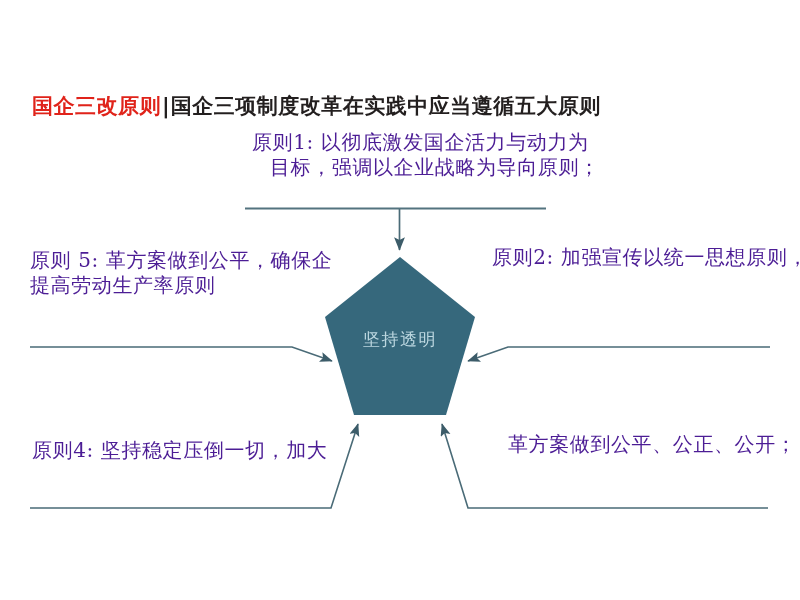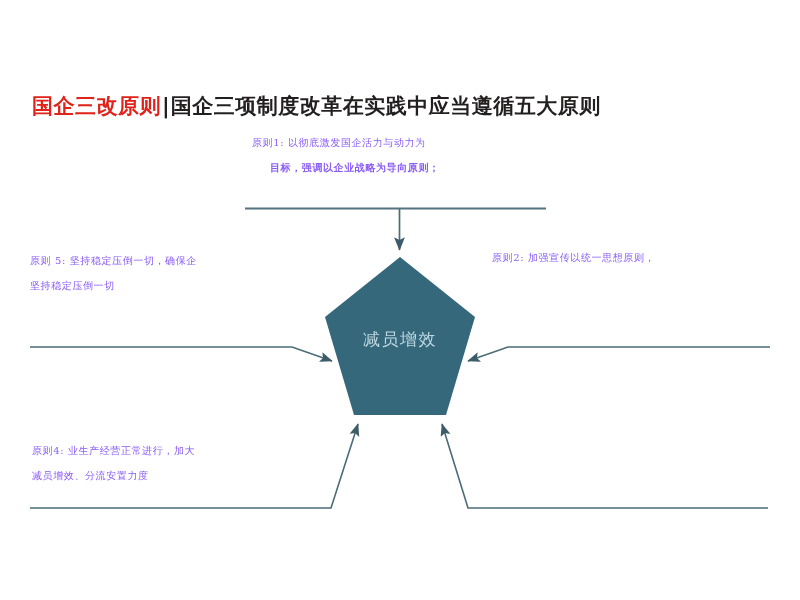--- a/index.html
+++ b/index.html
@@ -74,34 +74,34 @@
     font-size: 17px;
     color: #bcd7e0;
     letter-spacing: 1.5px;
     pointer-events: none;
   }
 
   
   .principle {
     position: absolute;
     font-family: "DejaVu Serif", serif;
-    font-size: 10px;
+    font-size: 20px;
     line-height: 25px;
-    color: #8b5cf6;
+    color: #4c1d95;
     letter-spacing: 0.6px;
   }
   .principle .ln { display: block; white-space: nowrap; }
 
   #principle-1 { left: 252px; top: 130px; }
   #principle-2 { left: 492px; top: 245px; }
   #principle-3 { left: 508px; top: 432px; }
   #principle-4 { left: 32px;  top: 438px; }
   #principle-5 { left: 30px;  top: 248px; }
 
-  #principle-1 .ln:nth-child(2) { padding-left: 18px; font-weight: bold; }
+  #principle-1 .ln:nth-child(2) { padding-left: 18px; }
 </style>
 </head>
 <body>
 
 <div id="canvas">
 
   <div class="title-bar">
     <span class="title-accent">国企三改原则</span>
     <span class="title-sep">|</span>
     <span class="title-main">国企三项制度改革在实践中应当遵循五大原则</span>
@@ -121,37 +121,37 @@
 
     <polyline points="770,347 508,347 468,361" fill="none" stroke="#4a6b77" stroke-width="1.6" marker-end="url(#arrowhead)"></polyline>
 
     <polyline points="30,508 331,508 358,424" fill="none" stroke="#4a6b77" stroke-width="1.6" marker-end="url(#arrowhead)"></polyline>
 
     <polyline points="768,508 468,508 442,424" fill="none" stroke="#4a6b77" stroke-width="1.6" marker-end="url(#arrowhead)"></polyline>
 
     <polygon points="400,257 475,317 446,415 354,415 325,317" fill="#36687c"></polygon>
   </svg>
 
-  <div class="pentagon-label">减员增效</div>
+  <div class="pentagon-label">坚持透明</div>
 
   <div class="principle" id="principle-1">
     <span class="ln">原则1: 以彻底激发国企活力与动力为</span>
     <span class="ln">目标，强调以企业战略为导向原则；</span>
   </div>
 
   <div class="principle" id="principle-2">
     <span class="ln">原则2: 加强宣传以统一思想原则，</span>
   </div>
 
   <div class="principle" id="principle-3">
+    <span class="ln">革方案做到公平、公正、公开；</span>
   </div>
 
   <div class="principle" id="principle-4">
-    <span class="ln">原则4: 业生产经营正常进行，加大</span>
-    <span class="ln">减员增效、分流安置力度</span>
+    <span class="ln">原则4: 坚持稳定压倒一切，加大</span>
   </div>
 
   <div class="principle" id="principle-5">
-    <span class="ln">原则 5: 坚持稳定压倒一切，确保企</span>
-    <span class="ln">坚持稳定压倒一切</span>
+    <span class="ln">原则 5: 革方案做到公平，确保企</span>
+    <span class="ln">提高劳动生产率原则</span>
   </div>
 
 </div>
 
 </body></html>

